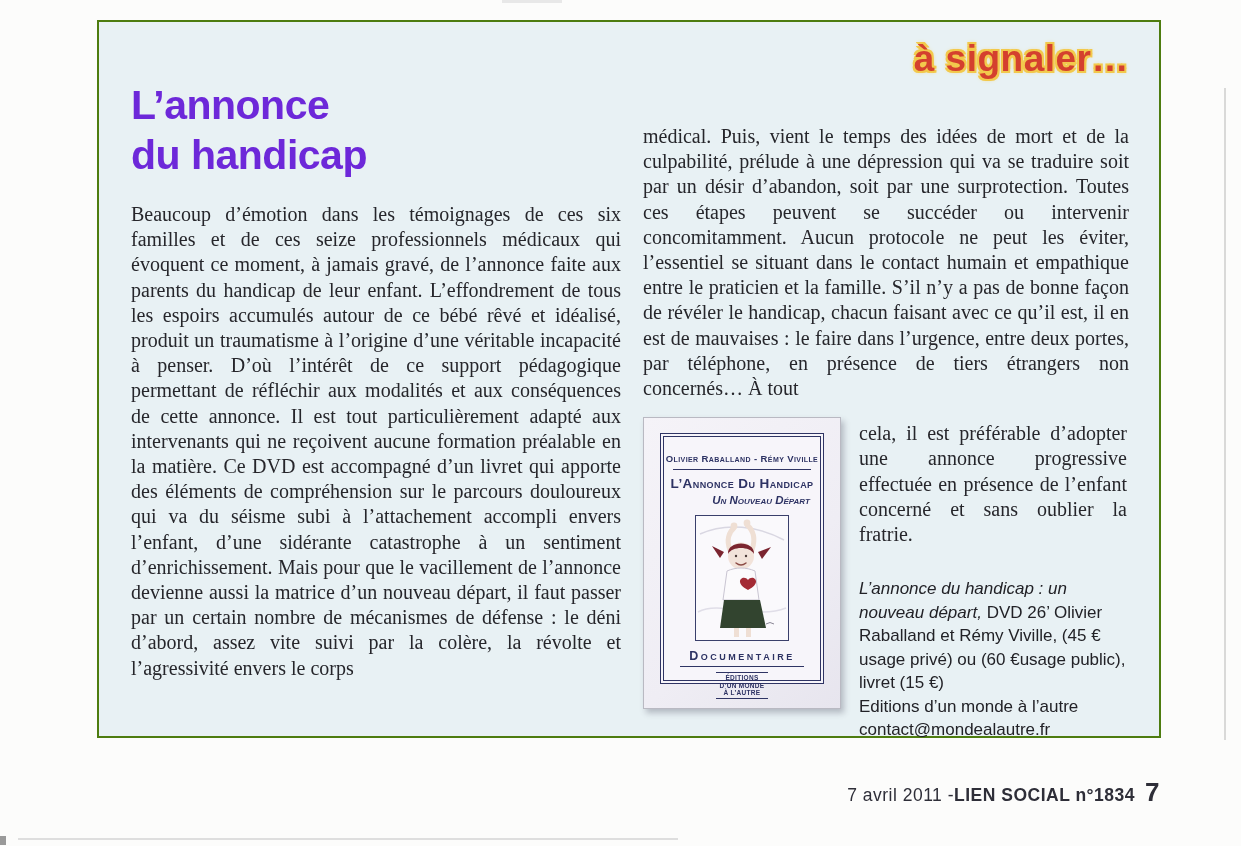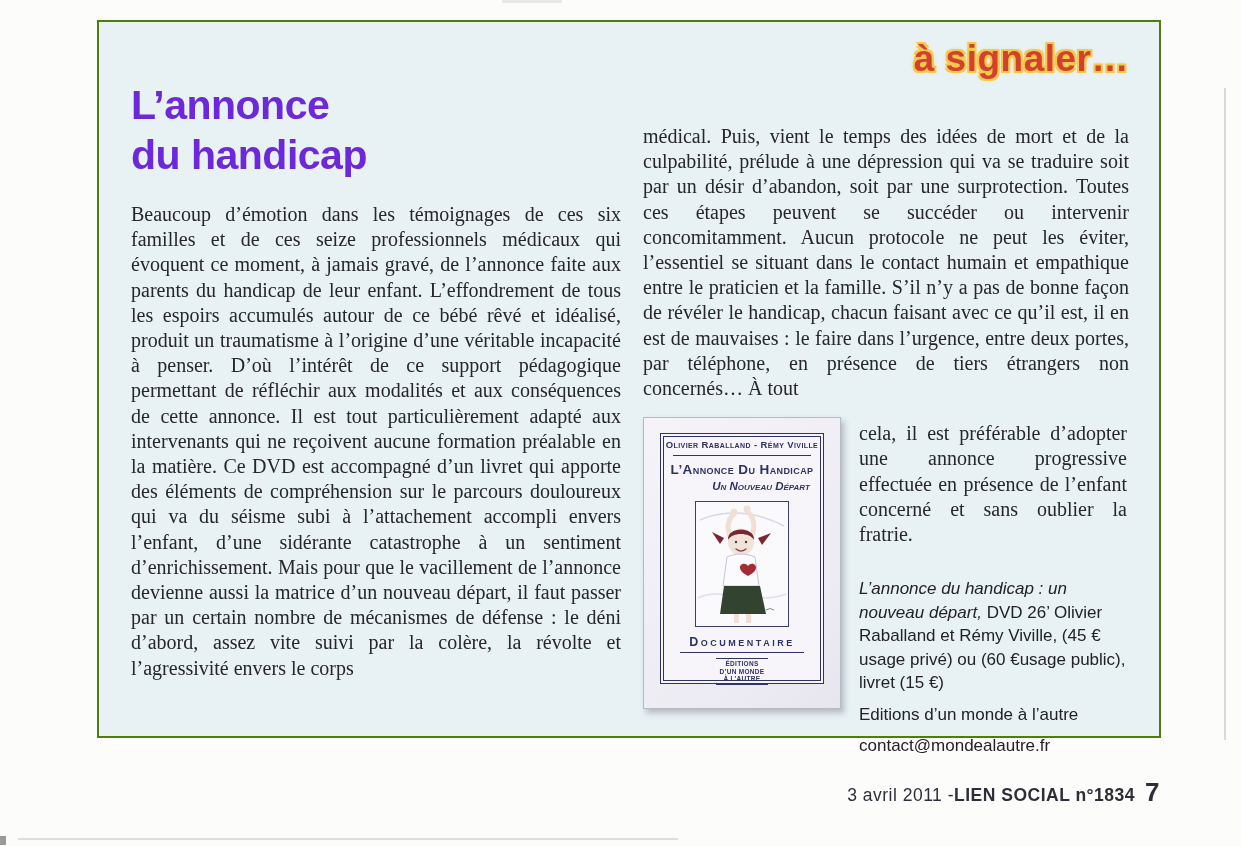--- a/index.html
+++ b/index.html
@@ -58,21 +58,21 @@
   }
   .cover-frame-outer {
     width:100%; height:100%;
     border:1px solid #2f3464; padding:2px;
     background:#f7f5fa;
   }
   .cover-frame {
     width:100%; height:100%;
     border:1px solid #2f3464;
     display:flex; flex-direction:column; align-items:center;
-    padding-top:2px; color:#2d3263;
+    padding-top:16px; color:#2d3263;
   }
   .cover-authors {
     font-variant:small-caps; font-weight:700;
     font-size:9.5px; letter-spacing:0.4px; white-space:nowrap;
   }
   .cover-rule { width:88%; border-top:1px solid #2f3464; margin:5px 0 6px; }
   .cover-title {
     font-variant:small-caps; font-weight:700;
     font-size:13.5px; letter-spacing:0.4px; white-space:nowrap;
   }
@@ -95,21 +95,21 @@
     border-top:1px solid #2f3464; border-bottom:1px solid #2f3464;
     padding:1px 4px;
   }
 
   
   .caption {
     margin-top:30px;
     font-size:17px; line-height:23.5px; color:#222227;
   }
   .caption-lead { font-weight:400; font-style:italic; }
-  .caption-line { margin-top:8px; }
+  .caption-line { margin-top:0; }
 
   
   .footer {
     position:absolute; top:777px; right:81px;
     display:flex; align-items:baseline;
     font-size:17.5px; color:#2e2e38; letter-spacing:0.5px;
   }
   .footer .mag { font-weight:700; }
   .footer .pagenum { font-weight:700; font-size:26px; margin-left:10px; }
 
@@ -206,21 +206,21 @@
           <div class="caption-line">contact@mondealautre.fr</div>
         </div>
       </div>
 
     </div>
   </div>
 
 </div>
 
 <div class="footer">
-  <span>3 avril 2011 - </span>
+  <span>7 avril 2011 - </span>
   <span class="mag">LIEN SOCIAL n°1834</span>
   <span class="pagenum">7</span>
 </div>
 
 <div class="artifact edge-line"></div>
 <div class="artifact bottom-smudge"></div>
 <div class="artifact corner-mark"></div>
 <div class="artifact top-smudge"></div>
 
 </body></html>

